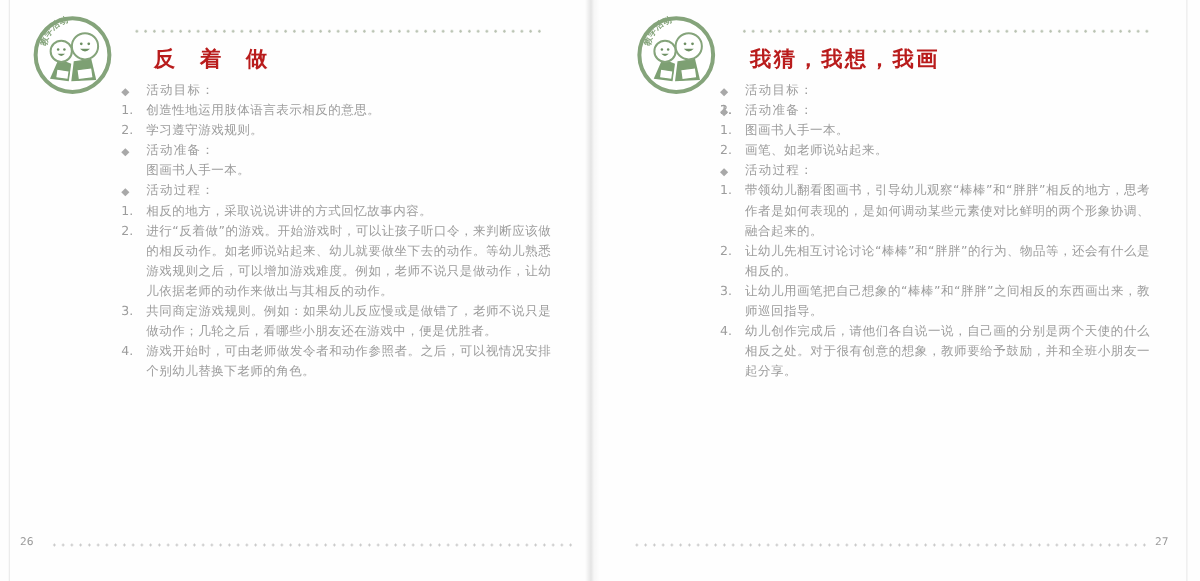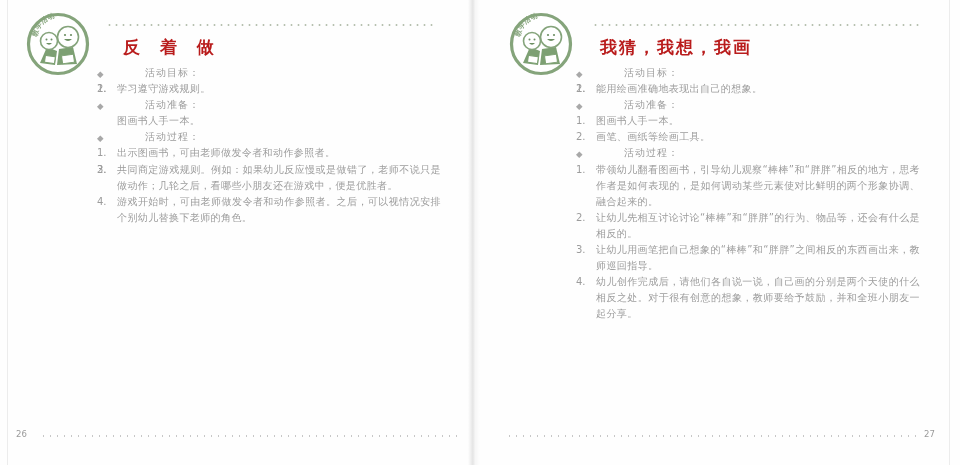--- a/index.html
+++ b/index.html
@@ -41,21 +41,21 @@
   .num-right{left:924px;}
   .content{
     position:absolute;top:65px;width:344px;
     font-size:10px;line-height:16.1px;color:#9c9c9c;letter-spacing:0.4px;
   }
   .content-left{left:97px;}
   .content-right{left:576px;}
   .content p.line{margin:0;position:relative;padding-left:20px;text-align:justify;}
   .content .marker{position:absolute;left:0;top:0;width:18px;letter-spacing:0;}
   .content .diamond{position:absolute;left:0;top:0.5px;font-size:8.5px;color:#a8a8a8;}
-  .content p.heading .txt{letter-spacing:1px;margin-left:28px;}
+  .content p.heading .txt{letter-spacing:1px;}
 </style>
 </head>
 <body>
 
 <svg width="0" height="0" style="position:absolute">
   <defs>
     <path id="logo-arc" d="M 12,26 A 22,22 0 0 1 52,16" fill="none"></path>
   </defs>
 </svg>
 
@@ -79,27 +79,27 @@
     <circle cx="26.5" cy="28.5" r="1" fill="#6d8f63"></circle>
     <path d="M21,32 q3,3.4 6,0 z" fill="#6d8f63"></path>
     <circle cx="40" cy="24" r="1.1" fill="#6d8f63"></circle>
     <circle cx="46" cy="24" r="1.1" fill="#6d8f63"></circle>
     <path d="M39,28 q4,4.2 8,0 z" fill="#6d8f63"></path>
   </svg>
   <div class="dotted dot-top-left"></div>
   <div class="page-title title-left">反 着 做</div>
   <div class="content content-left">
       <p class="line heading"><span class="diamond">◆</span><span class="txt">活动目标：</span></p>
-      <p class="line item"><span class="marker">1.</span></p>
+      <p class="line item"><span class="marker">1.</span><span>创造性地运用肢体语言表示相反的意思。</span></p>
       <p class="line item"><span class="marker">2.</span><span>学习遵守游戏规则。</span></p>
       <p class="line heading"><span class="diamond">◆</span><span class="txt">活动准备：</span></p>
       <p class="line plain"><span>图画书人手一本。</span></p>
       <p class="line heading"><span class="diamond">◆</span><span class="txt">活动过程：</span></p>
-      <p class="line item"><span class="marker">1.</span><span>出示图画书，可由老师做发令者和动作参照者。</span></p>
-      <p class="line item"><span class="marker">2.</span></p>
+      <p class="line item"><span class="marker">1.</span><span>相反的地方，采取说说讲讲的方式回忆故事内容。</span></p>
+      <p class="line item"><span class="marker">2.</span><span>进行“反着做”的游戏。开始游戏时，可以让孩子听口令，来判断应该做的相反动作。如老师说站起来、幼儿就要做坐下去的动作。等幼儿熟悉游戏规则之后，可以增加游戏难度。例如，老师不说只是做动作，让幼儿依据老师的动作来做出与其相反的动作。</span></p>
       <p class="line item"><span class="marker">3.</span><span>共同商定游戏规则。例如：如果幼儿反应慢或是做错了，老师不说只是做动作；几轮之后，看哪些小朋友还在游戏中，便是优胜者。</span></p>
       <p class="line item"><span class="marker">4.</span><span>游戏开始时，可由老师做发令者和动作参照者。之后，可以视情况安排个别幼儿替换下老师的角色。</span></p>
     </div>
   <div class="page-num num-left">26</div>
   <div class="dotted bottom dot-bottom-left"></div>
 </div>
 
 <div>
   <svg class="logo logo-right" viewBox="0 0 66 66">
     <circle cx="33" cy="33" r="29.5" fill="#ffffff" stroke="#85a47b" stroke-width="3.2"></circle>
@@ -117,24 +117,24 @@
     <path d="M21,32 q3,3.4 6,0 z" fill="#6d8f63"></path>
     <circle cx="40" cy="24" r="1.1" fill="#6d8f63"></circle>
     <circle cx="46" cy="24" r="1.1" fill="#6d8f63"></circle>
     <path d="M39,28 q4,4.2 8,0 z" fill="#6d8f63"></path>
   </svg>
   <div class="dotted dot-top-right"></div>
   <div class="page-title title-right">我猜，我想，我画</div>
   <div class="content content-right">
       <p class="line heading"><span class="diamond">◆</span><span class="txt">活动目标：</span></p>
       <p class="line item"><span class="marker">1.</span></p>
-      <p class="line item"><span class="marker">2.</span><span>能用绘画准确地表现出自己的想象。</span></p>
+      <p class="line item"><span class="marker">2.</span></p>
       <p class="line heading"><span class="diamond">◆</span><span class="txt">活动准备：</span></p>
       <p class="line item"><span class="marker">1.</span><span>图画书人手一本。</span></p>
-      <p class="line item"><span class="marker">2.</span><span>画笔、画纸等绘画工具。</span></p>
+      <p class="line item"><span class="marker">2.</span><span>画笔、如老师说站起来。</span></p>
       <p class="line heading"><span class="diamond">◆</span><span class="txt">活动过程：</span></p>
       <p class="line item"><span class="marker">1.</span><span>带领幼儿翻看图画书，引导幼儿观察“棒棒”和“胖胖”相反的地方，思考作者是如何表现的，是如何调动某些元素使对比鲜明的两个形象协调、融合起来的。</span></p>
       <p class="line item"><span class="marker">2.</span><span>让幼儿先相互讨论讨论“棒棒”和“胖胖”的行为、物品等，还会有什么是相反的。</span></p>
       <p class="line item"><span class="marker">3.</span><span>让幼儿用画笔把自己想象的“棒棒”和“胖胖”之间相反的东西画出来，教师巡回指导。</span></p>
       <p class="line item"><span class="marker">4.</span><span>幼儿创作完成后，请他们各自说一说，自己画的分别是两个天使的什么相反之处。对于很有创意的想象，教师要给予鼓励，并和全班小朋友一起分享。</span></p>
     </div>
   <div class="page-num num-right">27</div>
   <div class="dotted bottom dot-bottom-right"></div>
 </div>
 

